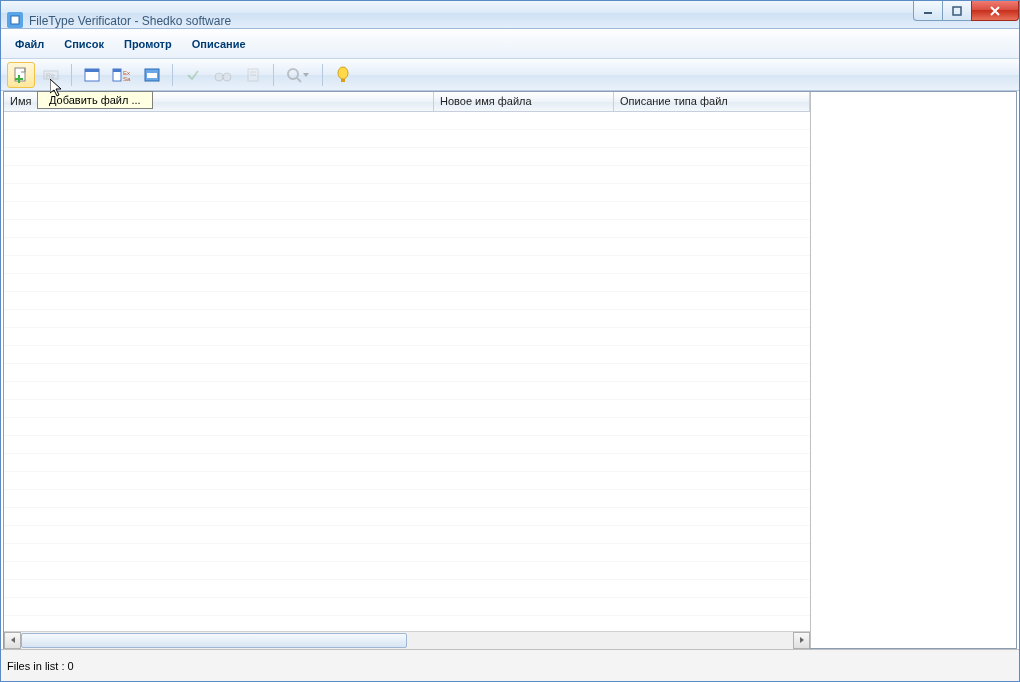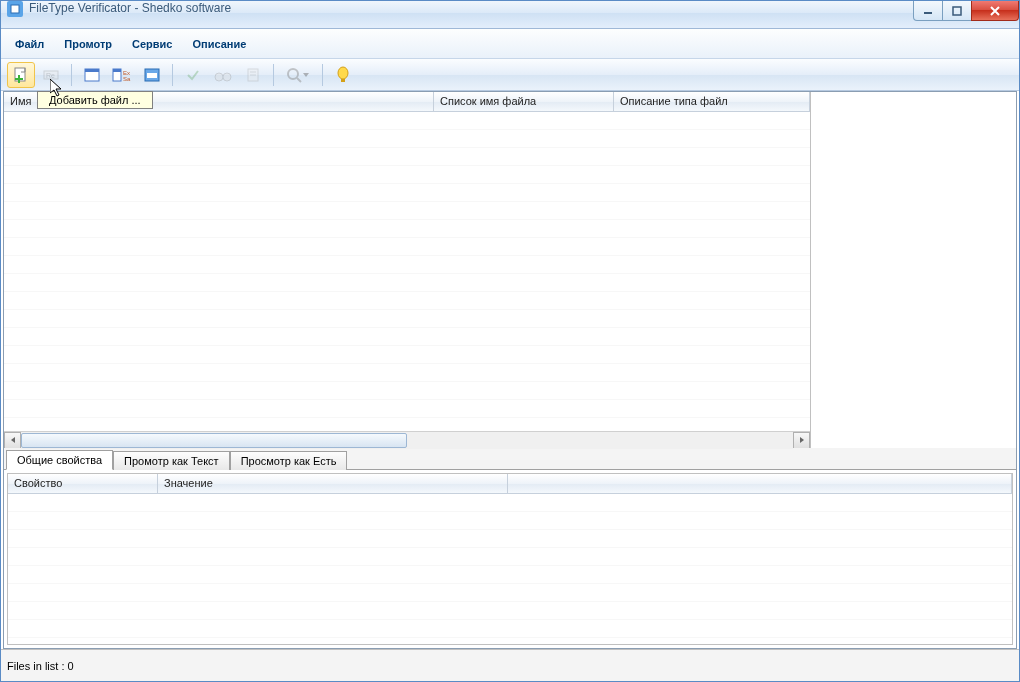--- a/index.html
+++ b/index.html
@@ -13,21 +13,21 @@
     width: 1020px; height: 682px;
     border: 1px solid #5a8bc5;
     background: #fff;
     display: flex; flex-direction: column;
     box-shadow: 0 0 8px rgba(0,0,0,0.2);
   }
   .titlebar {
     height: 28px;
     background: linear-gradient(to bottom, #f0f6fc 0%, #dbe9f8 45%, #cfe1f4 46%, #e3eefb 100%);
     border-bottom: 1px solid #9fb8d7;
-    display: flex; align-items: flex-start;
+    display: flex; align-items: flex-end;
     padding: 0 0 0 6px;
     position: relative;
   }
   .title-icon {
     width: 16px; height: 16px;
     background: #5aa4e8;
     border-radius: 2px;
     margin-right: 6px;
     display:flex;align-items:center;justify-content:center;
   }
@@ -224,22 +224,22 @@
       <div class="win-btn close">
         <svg width="12" height="10">
             <path d="M2 1 L10 9 M10 1 L2 9" stroke="#fff" stroke-width="2"></path>
           </svg>
       </div>
     </div>
   </div>
 
   <div class="menubar">
     <div class="menu-item">Файл</div>
+    <div class="menu-item">Список</div>
     <div class="menu-item">Промотр</div>
-    <div class="menu-item">Сервис</div>
     <div class="menu-item">Описание</div>
   </div>
 
   <div class="toolbar">
     <div class="tb-btn hover">
       <svg width="18" height="18" viewBox="0 0 18 18">
         <rect x="3" y="2" width="10" height="13" fill="#fff" stroke="#888"></rect>
         <path d="M13 2 L13 6 L9 6" fill="none" stroke="#888"></path>
         <rect x="6" y="9" width="2" height="8" fill="#3bb43b"></rect>
         <rect x="3" y="12" width="8" height="2" fill="#3bb43b"></rect>
@@ -315,21 +315,21 @@
     </div>
 
     <div class="tooltip">Добавить файл ...</div>
   </div>
 
   <div class="content">
     <div class="upper">
       <div class="grid-area">
         <div class="grid-header">
           <div class="gh-cell" style="width:430px">Имя</div>
-          <div class="gh-cell" style="width:180px">Список имя файла</div>
+          <div class="gh-cell" style="width:180px">Новое имя файла</div>
           <div class="gh-cell" style="flex:1">Описание типа файл</div>
         </div>
         <div class="grid-body"></div>
         <div class="hscroll">
           <div class="arrow">
               <svg width="8" height="8">
                 <path d="M6 1 L2 4 L6 7" fill="#666"></path>
               </svg>
             </div>
           <div class="track">
@@ -338,34 +338,19 @@
           <div class="arrow">
               <svg width="8" height="8">
                 <path d="M2 1 L6 4 L2 7" fill="#666"></path>
               </svg>
             </div>
         </div>
       </div>
       <div class="preview-pane"></div>
     </div>
 
-    <div class="lower">
-      <div class="tabstrip">
-        <div class="tab active">Общие свойства</div>
-        <div class="tab">Промотр как Текст</div>
-        <div class="tab">Просмотр как Есть</div>
-      </div>
-      <div class="props">
-        <div class="props-header">
-          <div class="gh-cell" style="width:150px">Свойство</div>
-          <div class="gh-cell" style="width:350px">Значение</div>
-          <div class="gh-cell" style="flex:1"></div>
-        </div>
-        <div class="props-body"></div>
-      </div>
-    </div>
   </div>
 
   <div class="statusbar">
     <span>Files in list : 0</span>
   </div>
 
 </div>
 
 </body></html>

